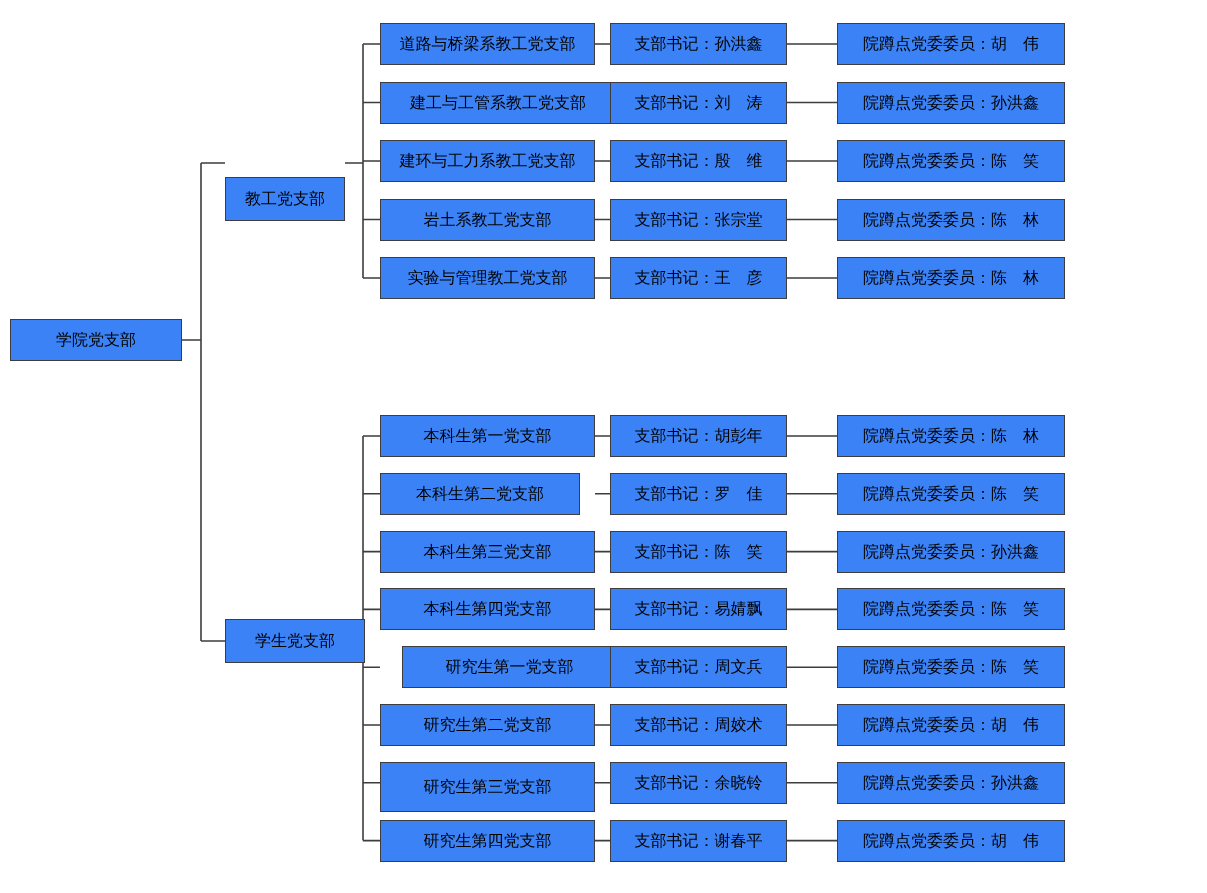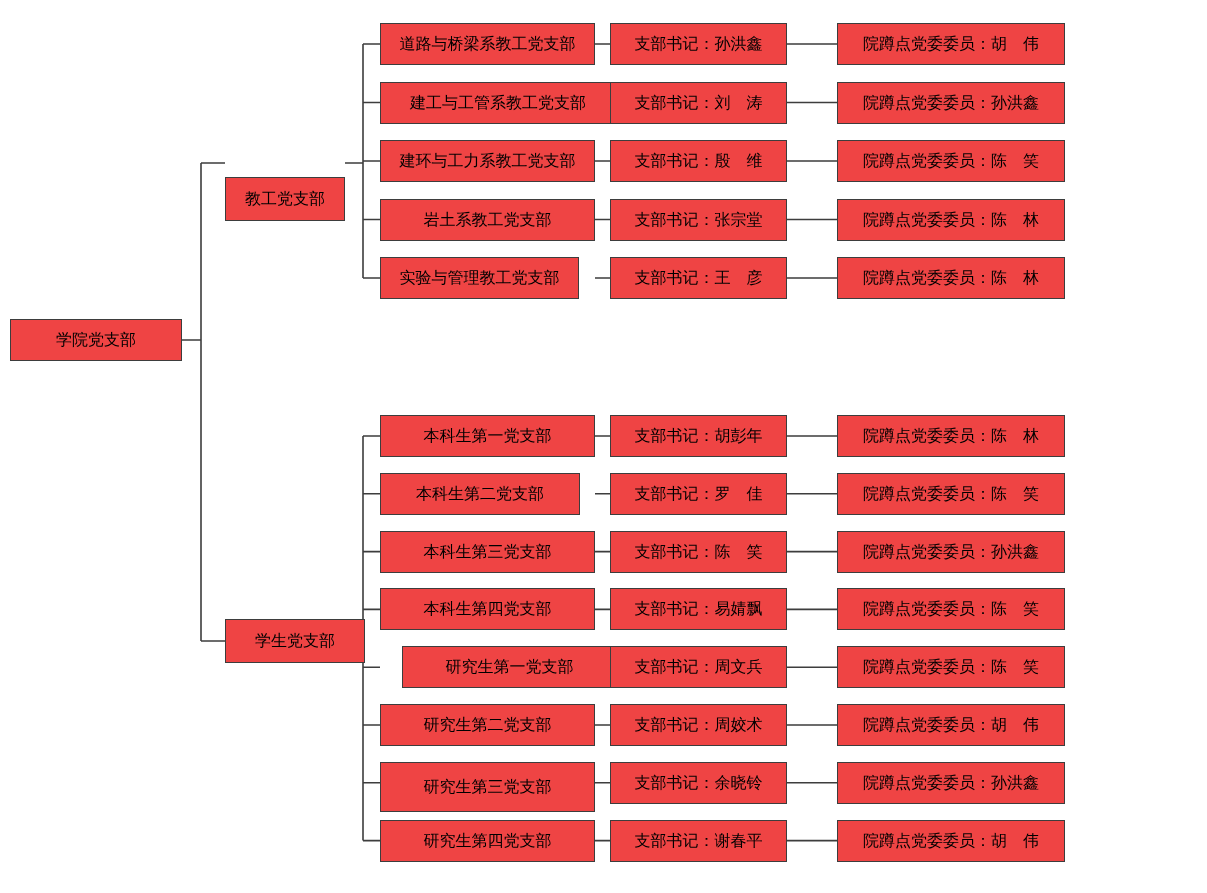--- a/index.html
+++ b/index.html
@@ -19,21 +19,21 @@
   #connectors {
     position: absolute;
     left: 0;
     top: 0;
     z-index: 1;
   }
   .node {
     position: absolute;
     box-sizing: border-box;
     border: 1.6px solid #3d3d3d;
-    background: #ef4444;
+    background: #3b82f6;
     display: flex;
     align-items: center;
     justify-content: center;
     font-size: 16px;
     line-height: 1;
     white-space: nowrap;
     z-index: 2;
   }
   .node span { pointer-events: none; }
 </style>
@@ -97,21 +97,21 @@
     </div>
   <div class="node" style="left: 610px; width: 177px; top: 198.5px; height: 42px;">
       <span>支部书记：</span>
       <span>张宗堂</span>
     </div>
   <div class="node" style="left: 837px; width: 228px; top: 198.5px; height: 42px;">
       <span>院蹲点党委委员：</span>
       <span>陈　林</span>
     </div>
 
-  <div class="node" style="left: 380px; width: 199px; top: 257px; height: 42px; text-align: center;">
+  <div class="node" style="left: 380px; width: 215px; top: 257px; height: 42px; text-align: center;">
       <span>实验与管理教工党支部</span>
     </div>
   <div class="node" style="left: 610px; width: 177px; top: 257px; height: 42px;">
       <span>支部书记：</span>
       <span>王　彦</span>
     </div>
   <div class="node" style="left: 837px; width: 228px; top: 257px; height: 42px;">
       <span>院蹲点党委委员：</span>
       <span>陈　林</span>
     </div>

